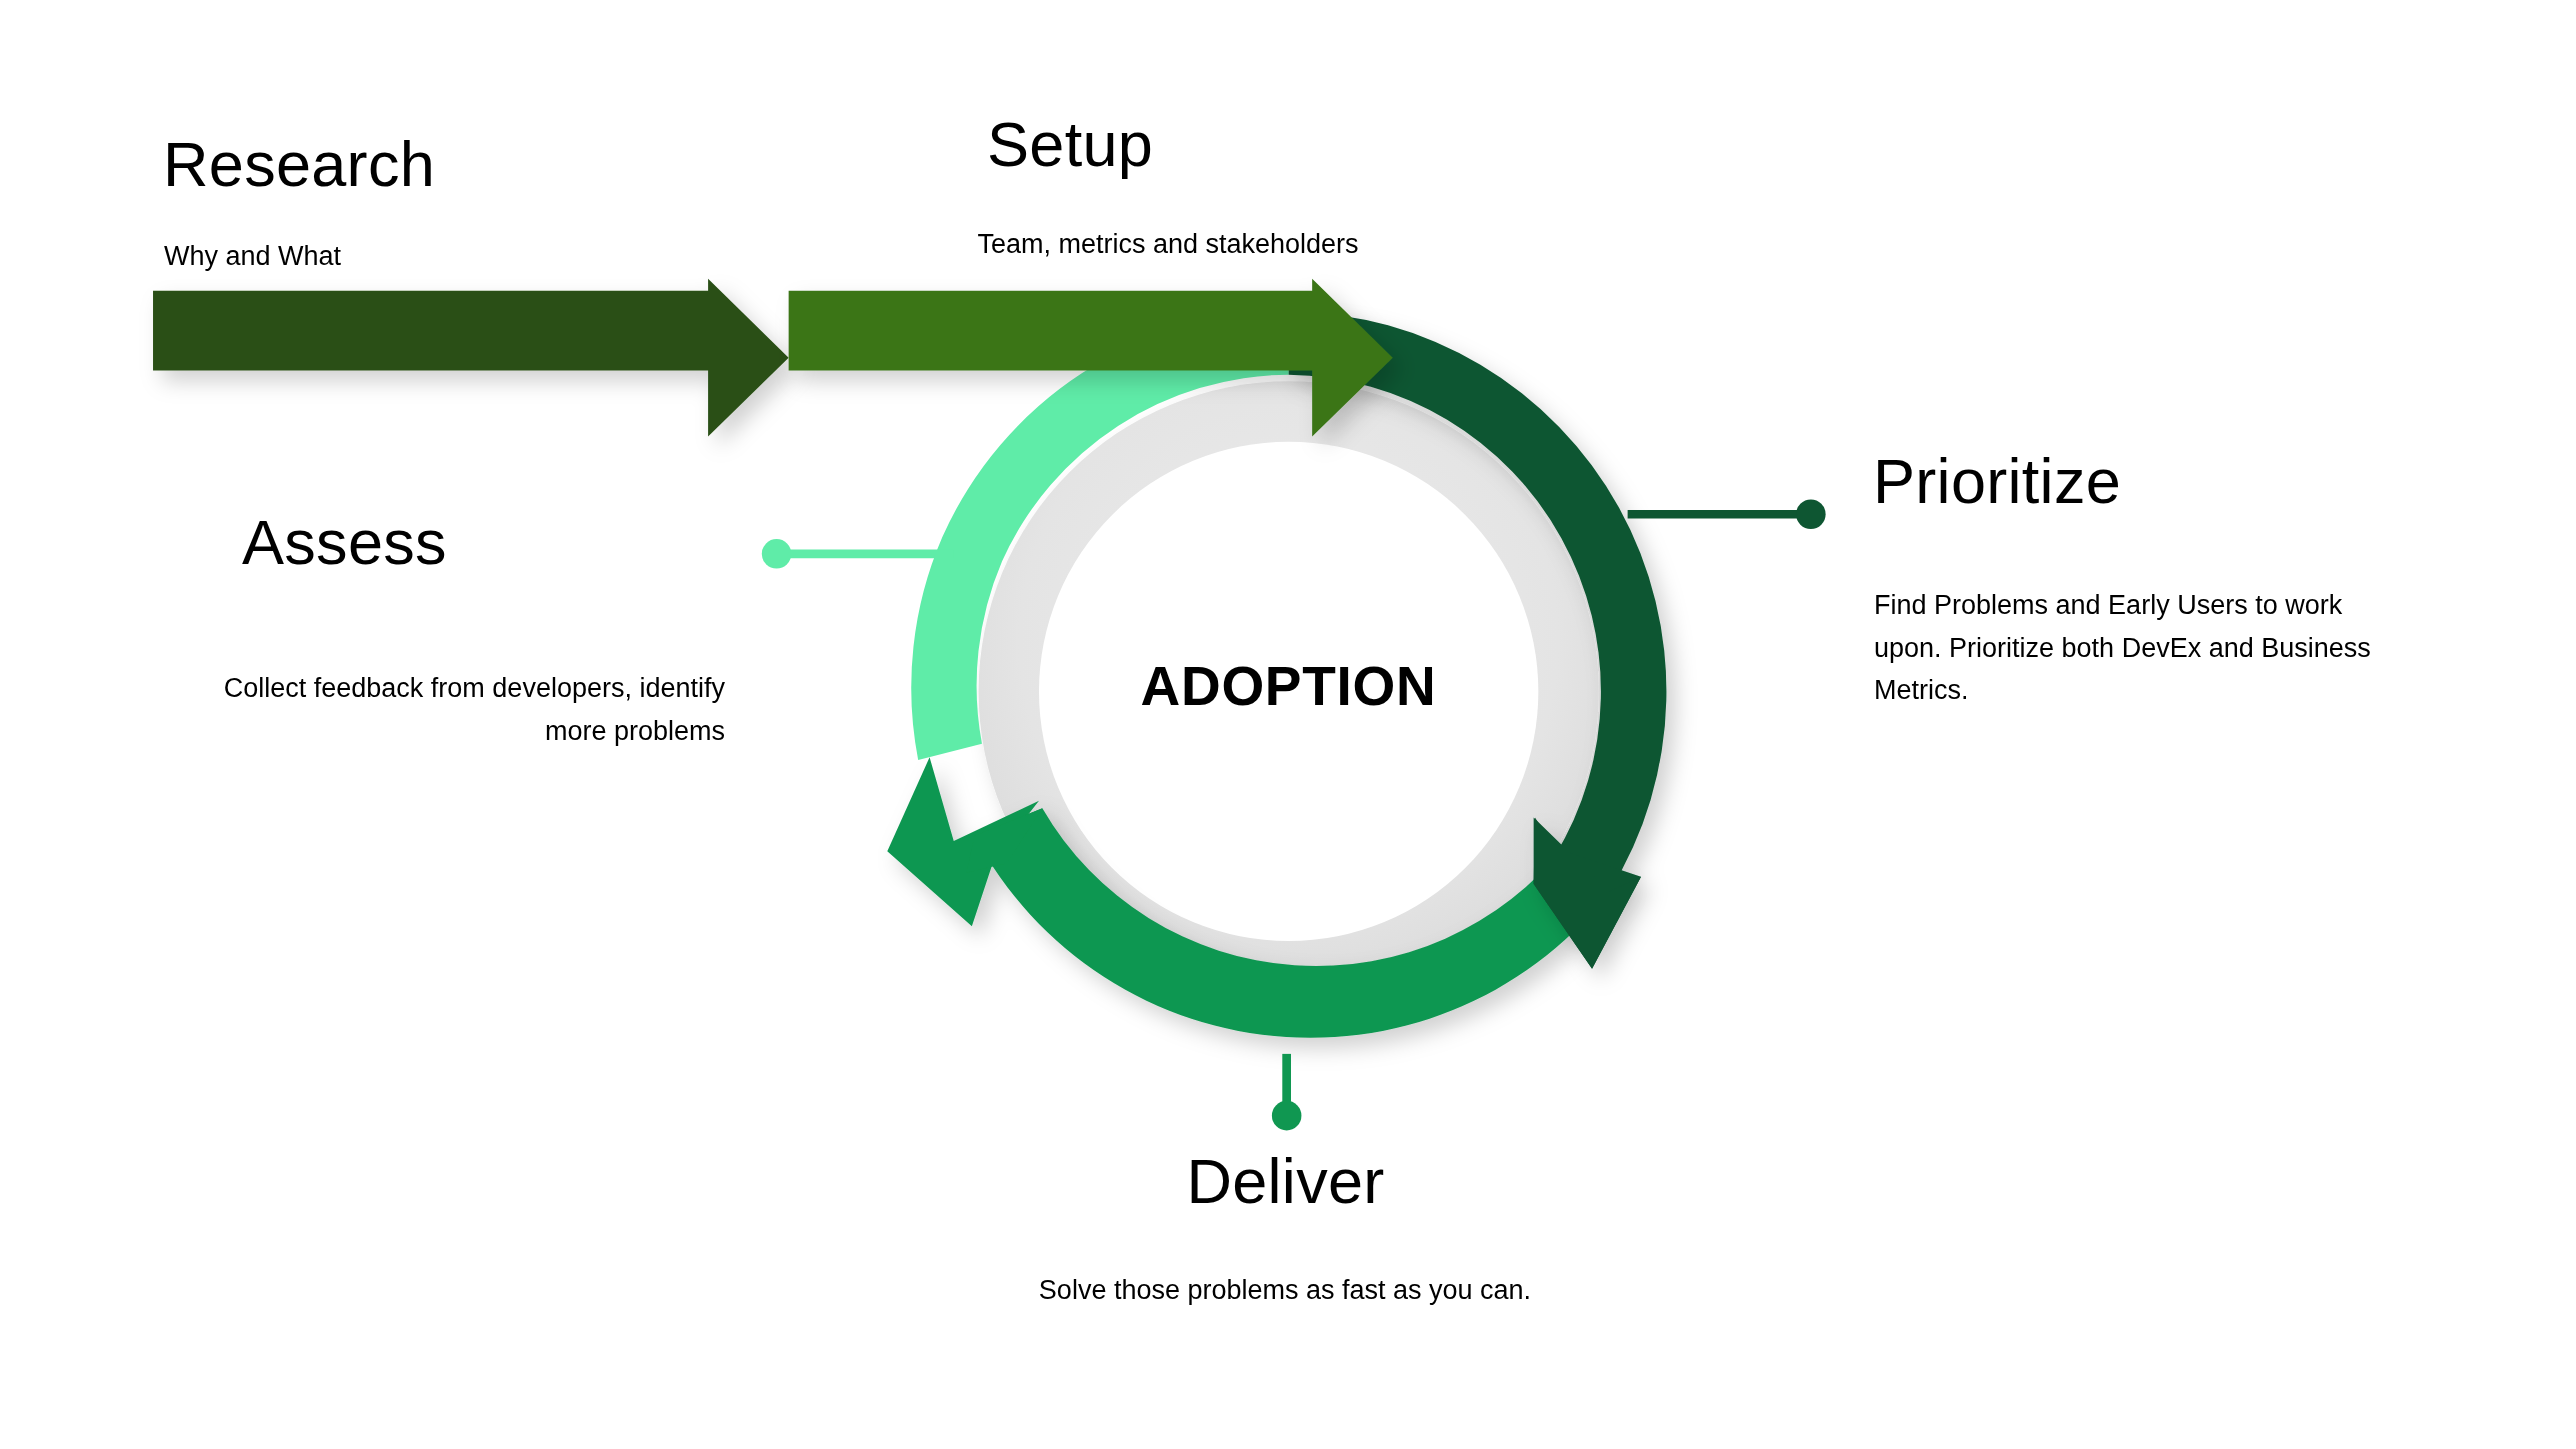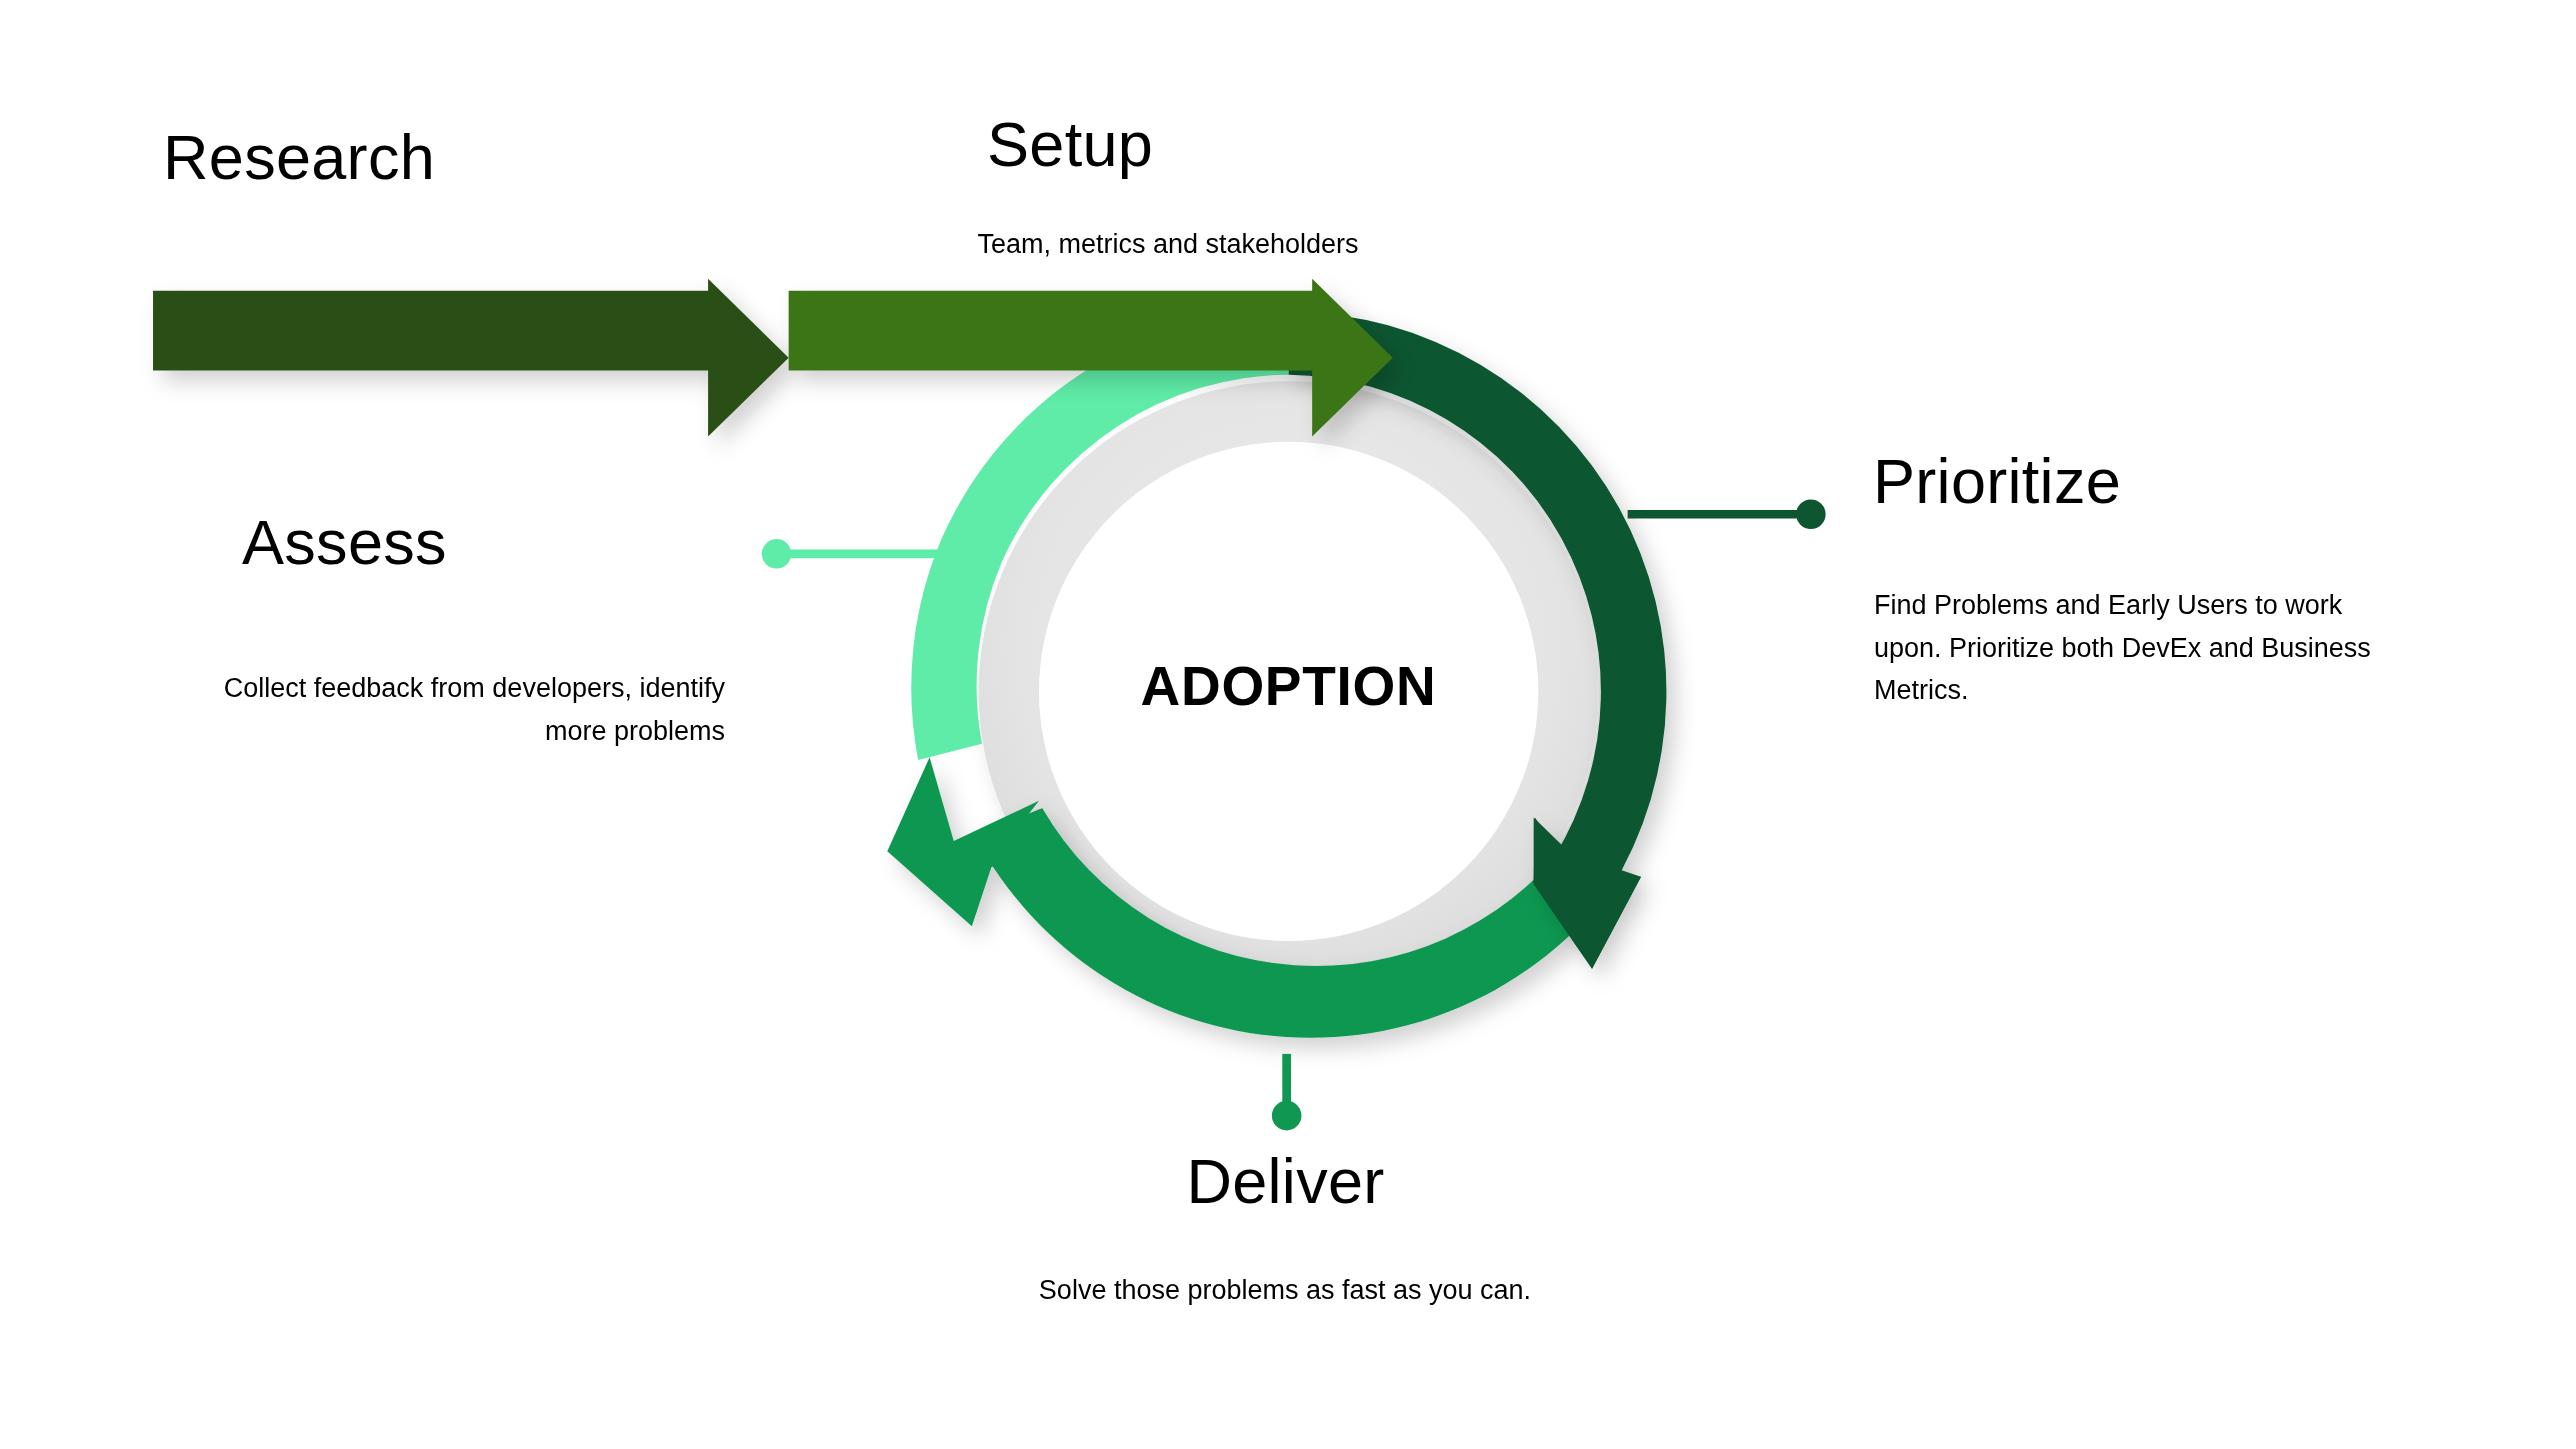--- a/index.html
+++ b/index.html
@@ -21,21 +21,21 @@
     white-space:nowrap;
     letter-spacing:0.3px;
   }
   .desc{
     font-size:27px;
     font-weight:400;
     line-height:1.58;
   }
 
   
-  #research-title{left:163px;top:124px;}
+  #research-title{left:163px;top:131px;}
   #research-desc{left:164px;top:235px;width:604px;text-align:left;}
 
   
   #setup-title{left:987px;top:111px;}
   #setup-desc{left:799px;top:223px;width:738px;text-align:center;}
 
   
   #prioritize-title{left:1873px;top:448px;}
   #prioritize-desc{left:1874px;top:557px;width:537px;text-align:left;margin-top:27px;}
 
@@ -154,20 +154,21 @@
       <circle cx="1157" cy="825" r="22" fill="#5FECA8"></circle>
     </g>
 
     <g>
       <line x1="1917" y1="1570" x2="1917" y2="1660" stroke="#109751" stroke-width="13"></line>
       <circle cx="1917" cy="1662" r="22" fill="#109751"></circle>
     </g>
   </svg>
 
   <div class="label title" id="research-title">Research</div>
+  <div class="label desc" id="research-desc">Why and What</div>
 
   <div class="label title" id="setup-title">Setup</div>
   <div class="label desc" id="setup-desc">Team, metrics and stakeholders</div>
 
   <div class="label title" id="prioritize-title">Prioritize</div>
   <div class="label desc" id="prioritize-desc">Find Problems and Early Users to work upon. Prioritize both DevEx and Business Metrics.</div>
 
   <div class="label title" id="assess-title">Assess</div>
   <div class="label desc" id="assess-desc">Collect feedback from developers, identify more problems</div>
 

